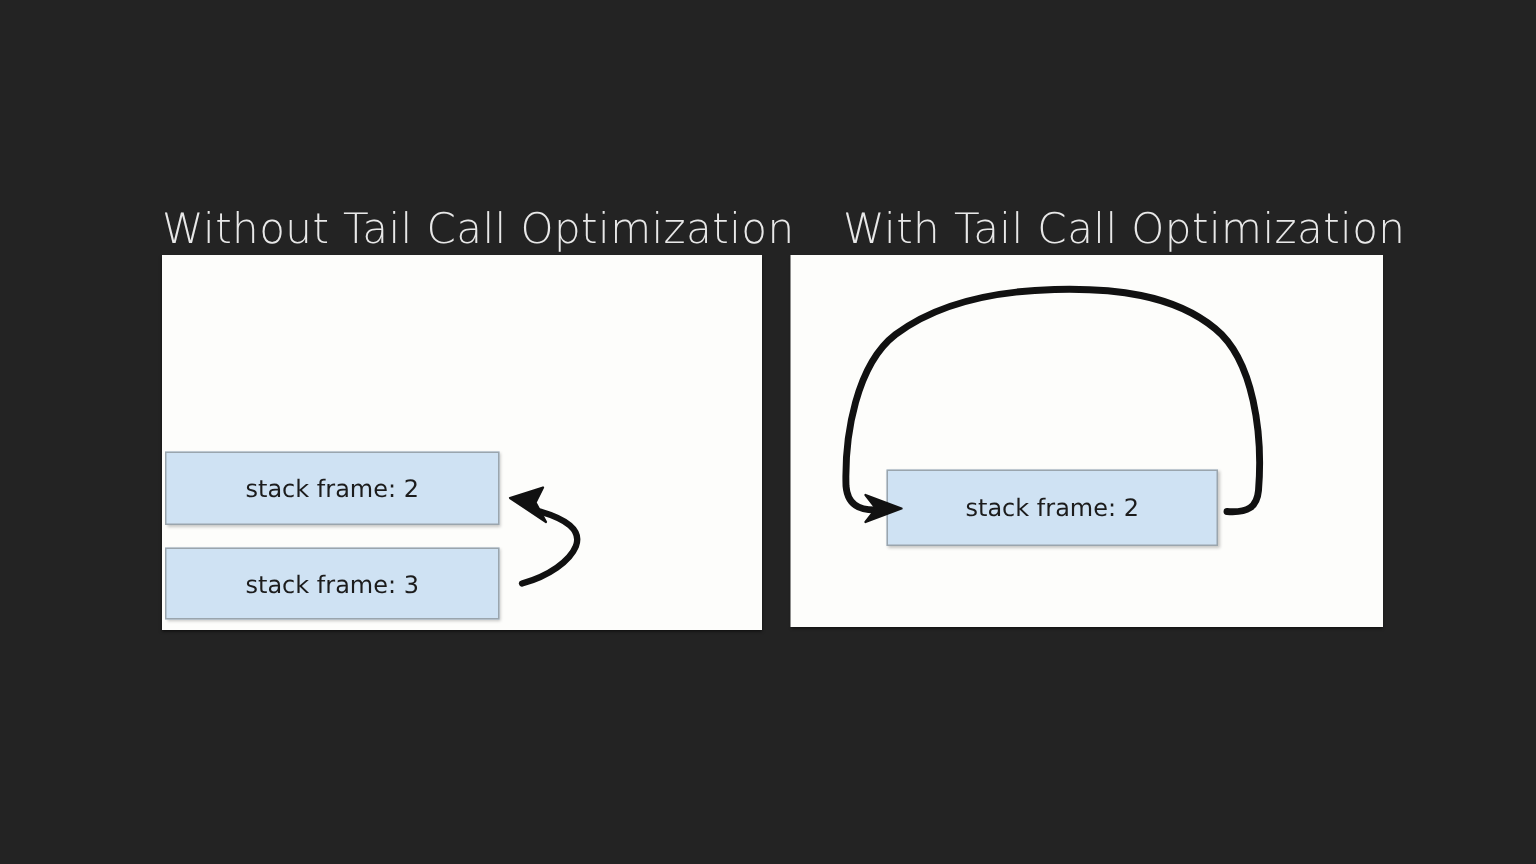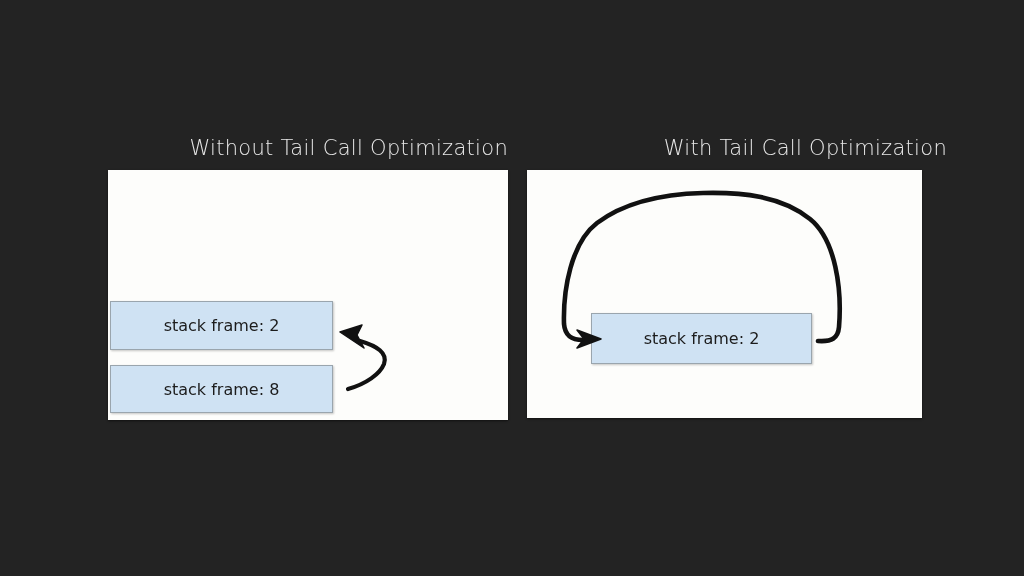--- a/index.html
+++ b/index.html
@@ -15,25 +15,25 @@
   }
   .slide {
     position: relative;
     width: 1024px;
     height: 576px;
     background: #232323;
   }
   .panel-title {
     position: absolute;
     color: #e8e8e8;
-    font-size: 21px;
+    font-size: 28px;
     font-weight: 300;
     letter-spacing: 0.3px;
     white-space: nowrap;
-    text-align: right;
+    text-align: center;
   }
   #title-left {
     left: 108px;
     top: 136px;
     width: 400px;
   }
   #title-right {
     left: 552px;
     top: 136px;
     width: 395px;
@@ -103,21 +103,21 @@
 
   <div class="panel-title" id="title-right">With Tail Call Optimization</div>
 
   <div class="panel" id="panel-left">
 
     <div class="stack-frame" id="frame-left-1">
       <span>stack frame: 2</span>
     </div>
 
     <div class="stack-frame" id="frame-left-2">
-      <span>stack frame: 8</span>
+      <span>stack frame: 3</span>
     </div>
 
     <svg class="arrow-svg" width="400" height="250" viewBox="0 0 400 250">
       <path d="M 240 219 C 258 214 272 204 276 194 C 280 183 269 176 252 171" fill="none" stroke="#111111" stroke-width="4.2" stroke-linecap="round" stroke-linejoin="round"></path>
       <path d="M 232 162 L 256 178 L 249 165 L 254 155 Z" fill="#111111" stroke="#111111" stroke-width="1.5" stroke-linejoin="round"></path>
     </svg>
 
   </div>
 
   <div class="panel" id="panel-right">

